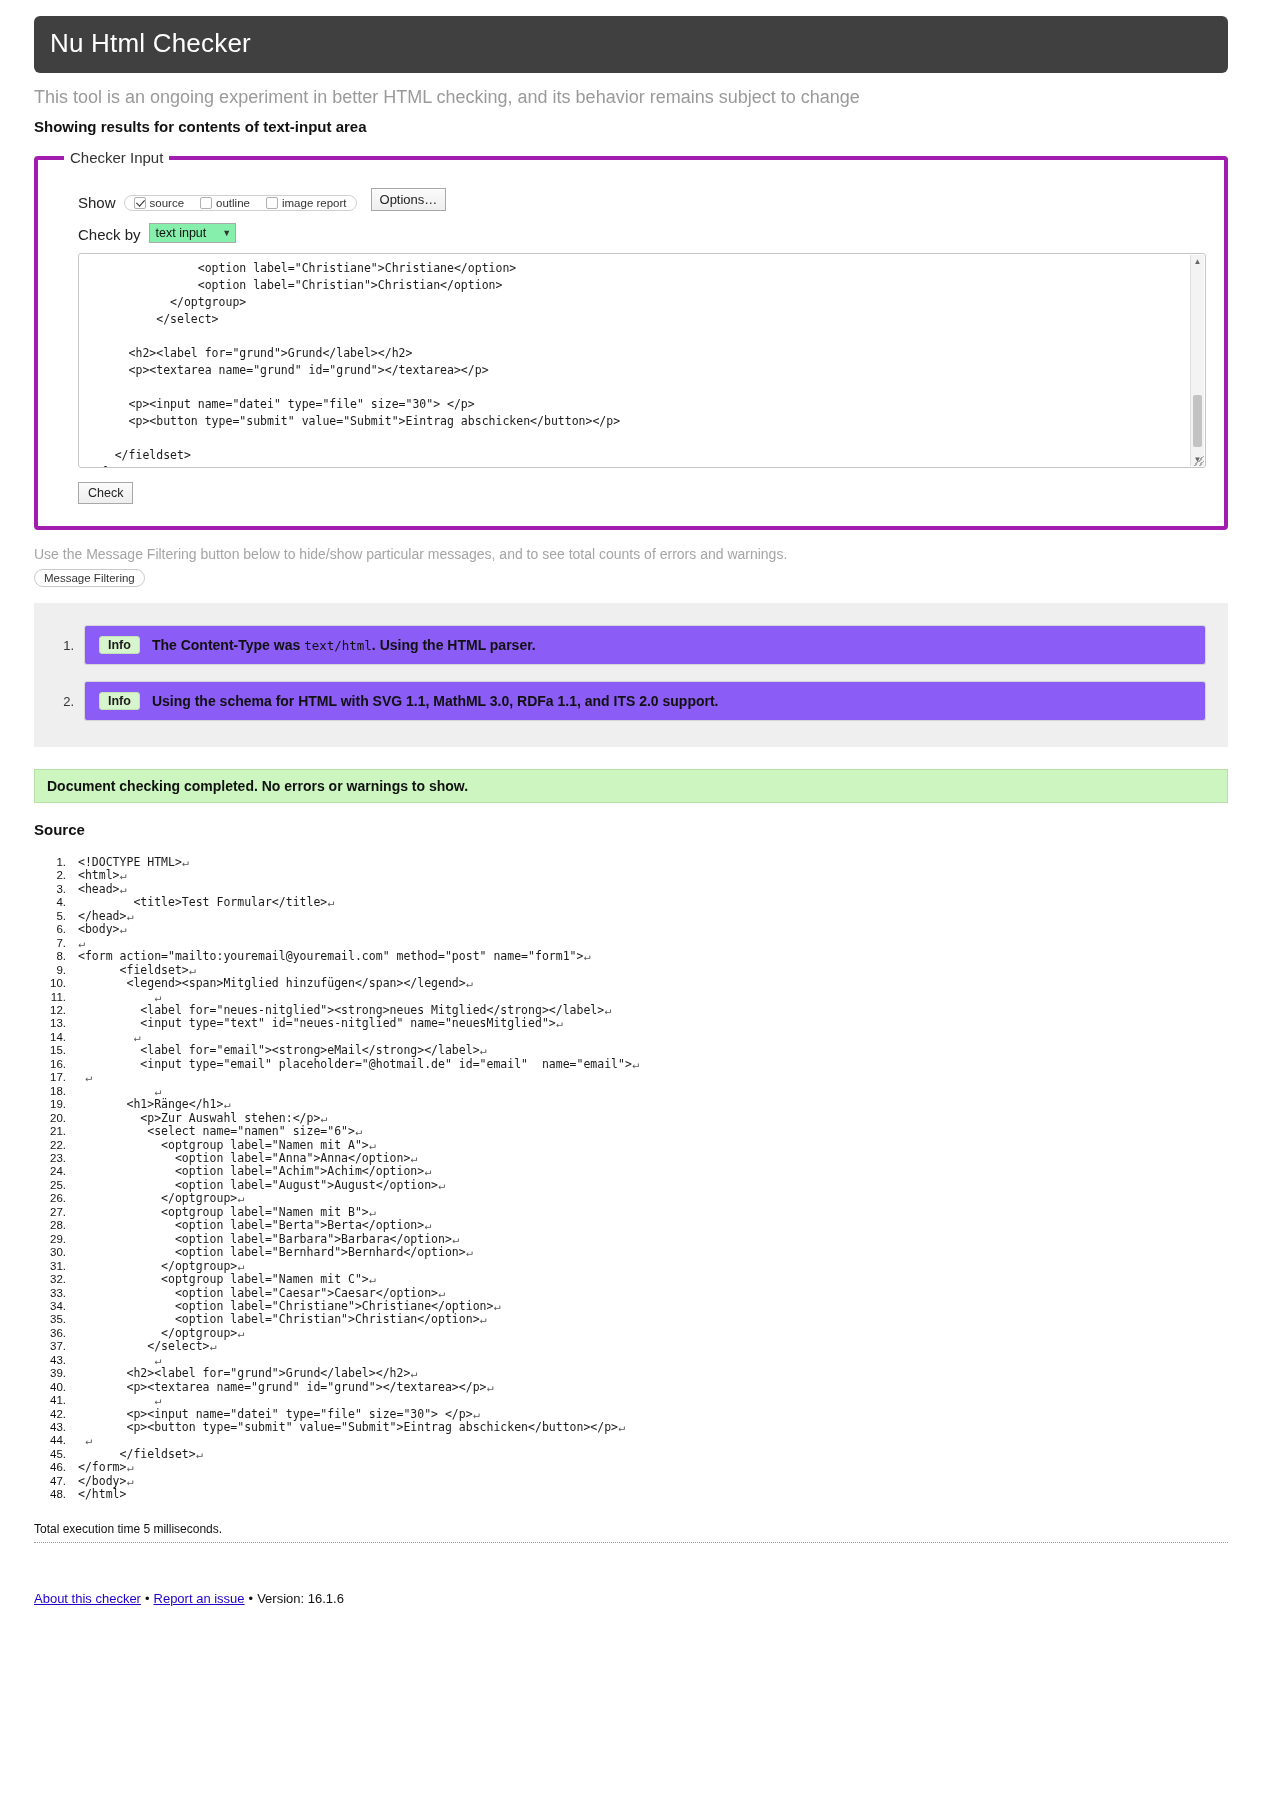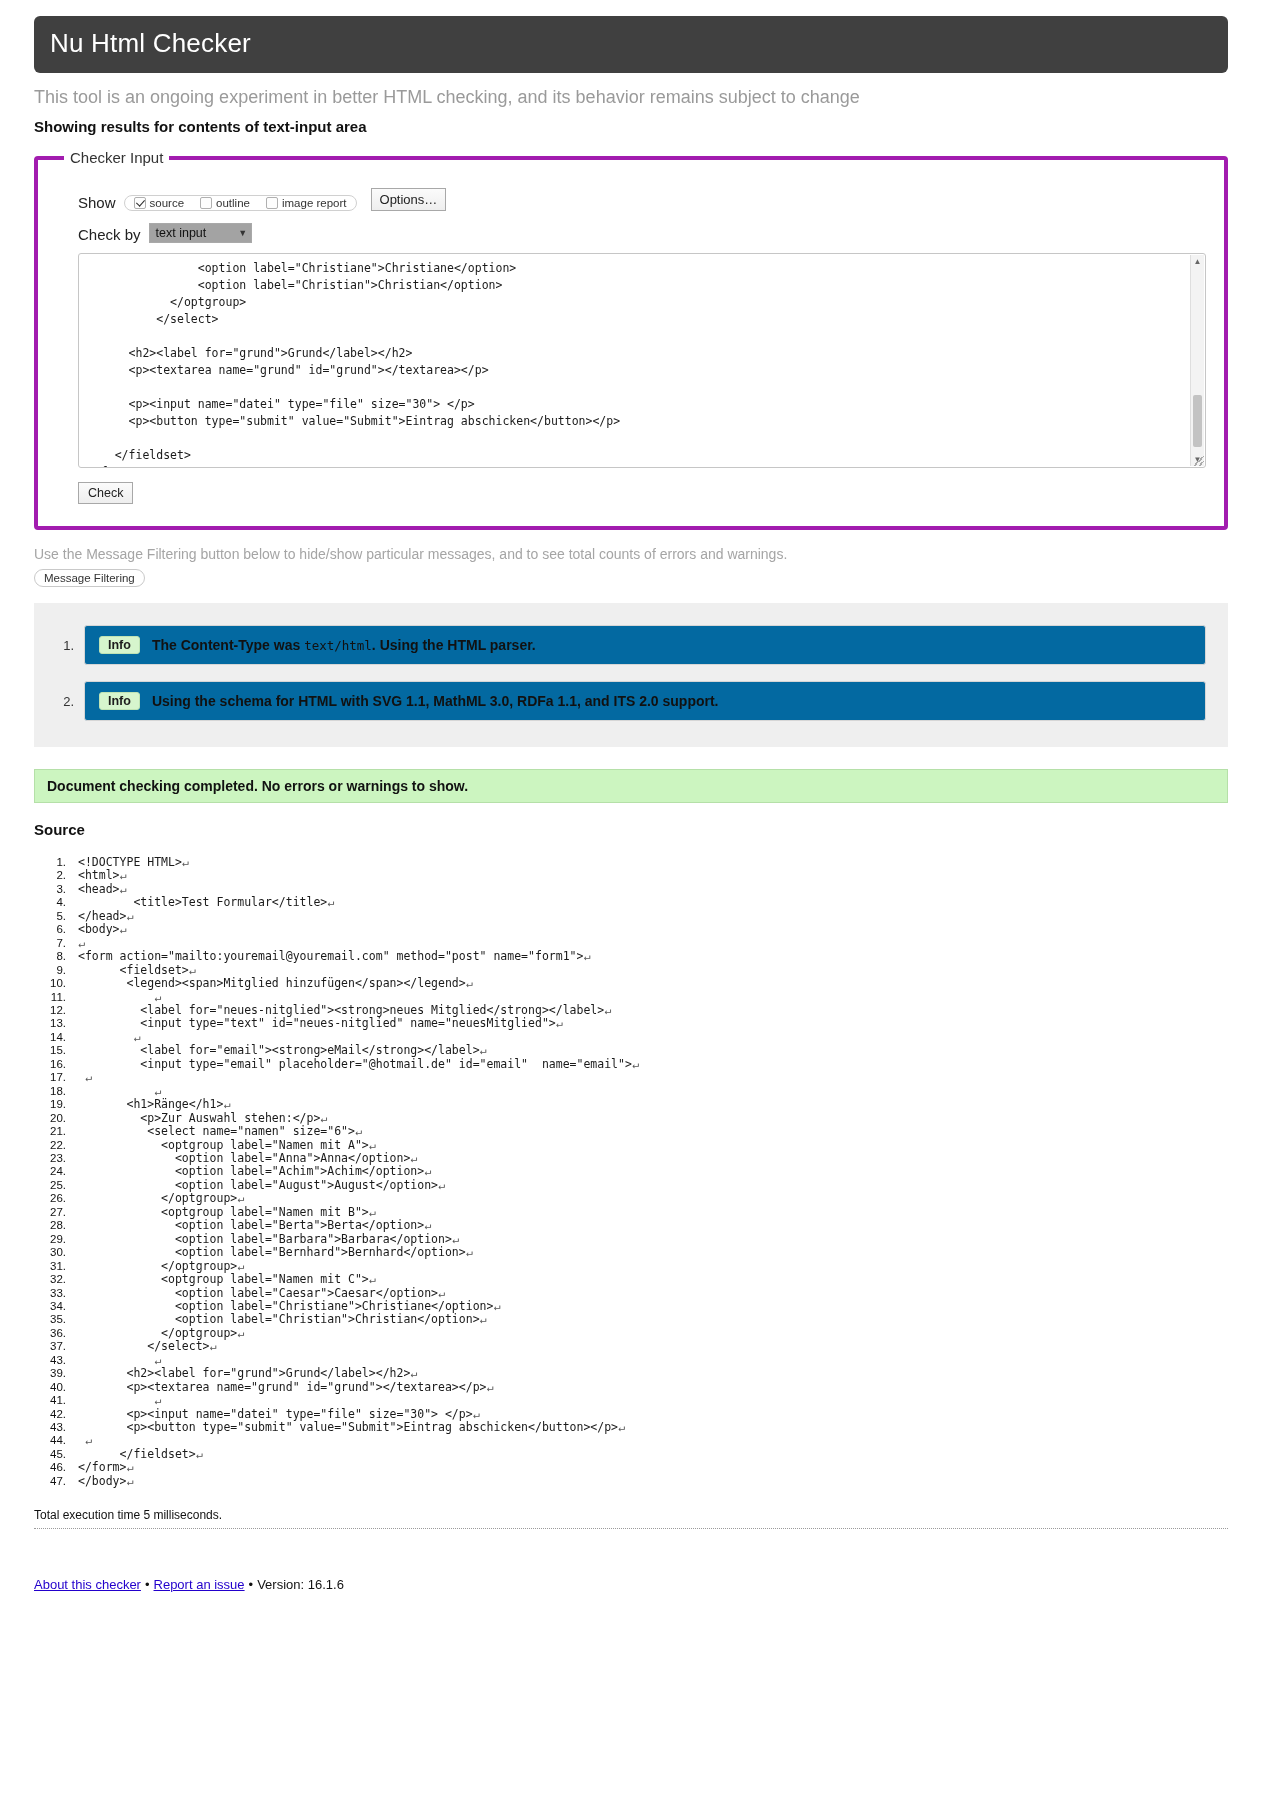--- a/index.html
+++ b/index.html
@@ -102,25 +102,25 @@
     border: 1px solid #a8a8a8;
     border-radius: 0;
     padding: 3px 9px;
     cursor: pointer;
   }
   .btn-options { margin-left: 14px; font-size: 13px; padding: 3px 8px; }
   .selectbox {
     font-family: "Liberation Sans", sans-serif;
     font-size: 12.5px;
     border: 1px solid #a9a9a9;
-    background: #a3a3a3;
+    background: #86efac;
     padding: 2px 4px 2px 6px;
     display: inline-flex;
     align-items: center;
-    gap: 32px;
+    gap: 16px;
     color: #111;
     cursor: pointer;
   }
   .selectbox .caret { font-size: 9px; color:#333; }
 
   .ta-wrap {
     margin: 10px 0 0 22px;
     position: relative;
     border: 1px solid #c6c6c6;
     border-radius: 3px;
@@ -200,21 +200,21 @@
   .msg-num {
     width: 28px;
     text-align: right;
     padding-right: 10px;
     font-size: 13px;
     color: #333;
     padding-top: 13px;
   }
   .msg-box {
     flex: 1;
-    background: #0369a1;
+    background: #8b5cf6;
     border: 1px solid #d6d6d6;
     border-radius: 3px;
     padding: 10px 14px;
     display: flex;
     align-items: center;
     gap: 12px;
   }
   .badge-info {
     background: #d6f5cd;
     border: 1px solid #bfe3b4;
@@ -618,20 +618,24 @@
       <div class="src-line">
         <span class="src-no">46.</span>
         <span class="src-code">&lt;/form&gt;</span>
         <span class="cr">↵</span>
       </div>
       <div class="src-line">
         <span class="src-no">47.</span>
         <span class="src-code">&lt;/body&gt;</span>
         <span class="cr">↵</span>
       </div>
+      <div class="src-line">
+        <span class="src-no">48.</span>
+        <span class="src-code">&lt;/html&gt;</span>
+      </div>
     </div>
 
   <div class="exec">Total execution time 5 milliseconds.</div>
   <div class="dotted"></div>
 
   <div class="footer">
     <a href="#">About this checker</a><span class="sep">•</span><a href="#">Report an issue</a><span class="sep">•</span><span>Version: 16.1.6</span>
   </div>
 
 </div>

